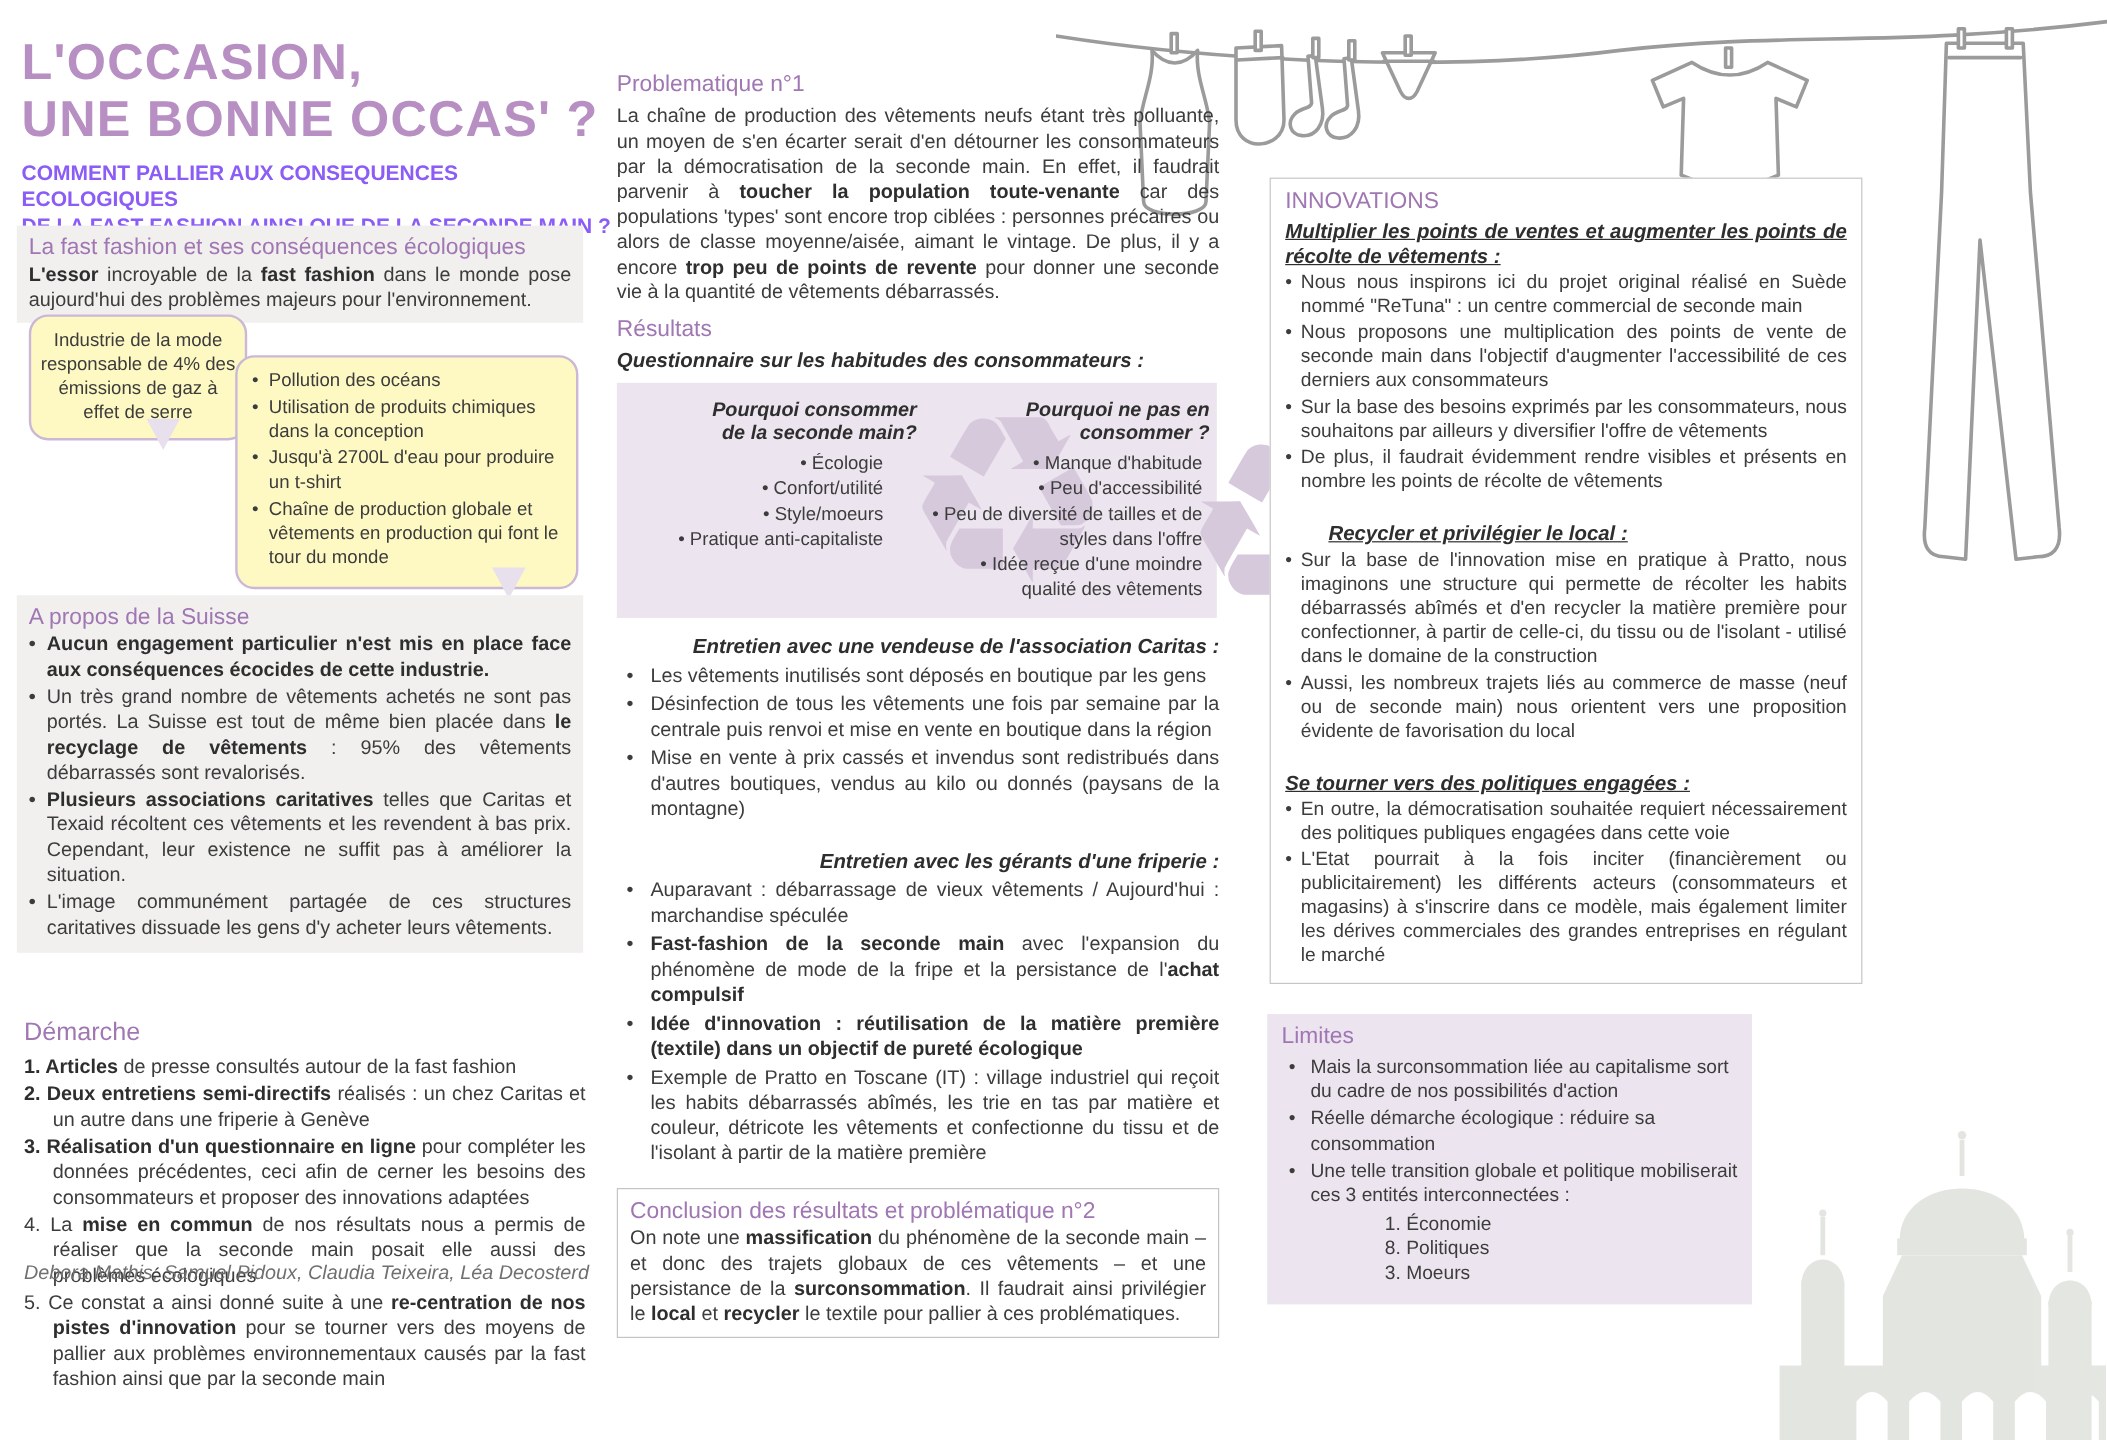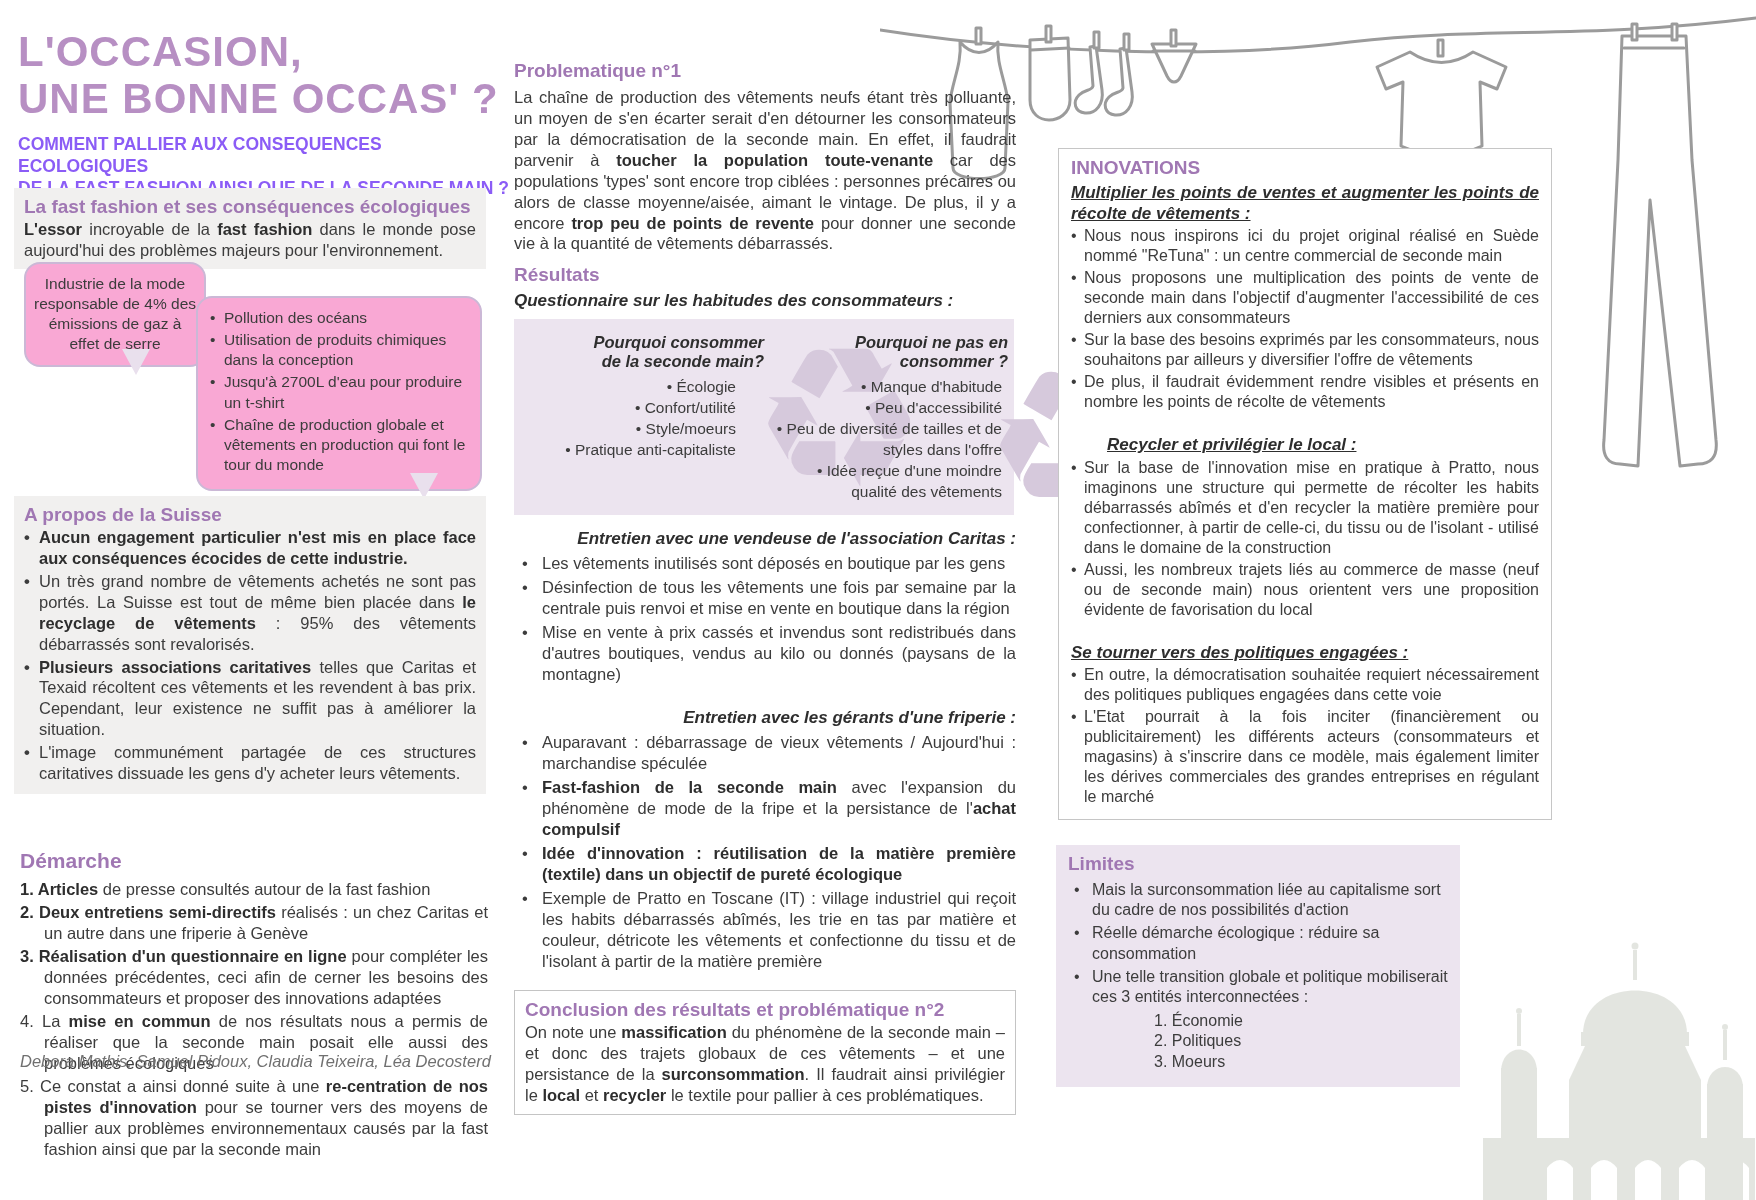--- a/index.html
+++ b/index.html
@@ -1,33 +1,33 @@
 <!DOCTYPE html>
 <html><head>
 <meta charset="utf-8">
 <style>
   * { margin:0; padding:0; box-sizing:border-box; }
   body { background:#ffffff; font-family:"Liberation Sans","DejaVu Sans",sans-serif; color:#3c3c3c; }
   #poster { position:relative; width:1756px; height:1200px; background:#fff; overflow:hidden; }
 
   
-  .h-purple { color:#a077b3; font-weight:bold; font-size:19px; line-height:1.2; }
+  .h-purple { color:#a077b3; font-weight:normal; font-size:19px; line-height:1.2; }
   .body-text { font-size:16.5px; line-height:1.27; text-align:justify; }
   b { color:#2e2e2e; }
 
   
   .col-left { position:absolute; left:18px; top:28px; width:492px; }
   .title { color:#b78fc3; font-weight:bold; font-size:42px; line-height:1.12; letter-spacing:1px; white-space:nowrap; }
   .subtitle { margin-top:12px; font-weight:bold; font-size:17.5px; color:#8b5cf6; line-height:1.25; white-space:pre-line; }
 
   .gray-block { background:#f1f0ef; padding:8px 10px; width:472px; }
   .block-fast { position:absolute; left:14px; top:188px; }
   .block-suisse { position:absolute; left:14px; top:496px; }
 
-  .bubble { position:absolute; background:#f9a8d4; border:2px solid #cbb8d6; border-radius:16px; font-size:15.5px; line-height:1.3; color:#3c3c3c; }
+  .bubble { position:absolute; background:#fef9c3; border:2px solid #cbb8d6; border-radius:16px; font-size:15.5px; line-height:1.3; color:#3c3c3c; }
   .bubble-left { left:24px; top:262px; width:182px; padding:10px 8px; text-align:center; }
   .bubble-left::after { content:""; position:absolute; bottom:-24px; left:96px; border:14px solid transparent; border-top:26px solid #e9e0ed; }
   .bubble-right { left:196px; top:296px; width:286px; padding:10px 10px 12px 6px; }
   .bubble-right::after { content:""; position:absolute; bottom:-24px; right:42px; border:14px solid transparent; border-top:26px solid #e9e0ed; }
   .bubble-right ul { list-style:none; }
   .bubble-right li { position:relative; padding-left:20px; margin-bottom:2px; }
   .bubble-right li::before { content:"•"; position:absolute; left:6px; }
 
   .dot-list { list-style:none; }
   .dot-list li { position:relative; padding-left:15px; margin-bottom:2px; }
@@ -281,18 +281,18 @@
 
   <div class="limites-box">
     <div class="h-purple">Limites</div>
     <ul class="limites-list">
       <li>Mais la surconsommation liée au capitalisme sort du cadre de nos possibilités d'action</li>
       <li>Réelle démarche écologique : réduire sa consommation</li>
       <li>Une telle transition globale et politique mobiliserait ces 3 entités  interconnectées :</li>
     </ul>
     <ol class="entity-list">
       <li>1. Économie</li>
-      <li>2. Politiques</li>
+      <li>8. Politiques</li>
       <li>3. Moeurs</li>
     </ol>
   </div>
 
 </div>
 
 </body></html>

